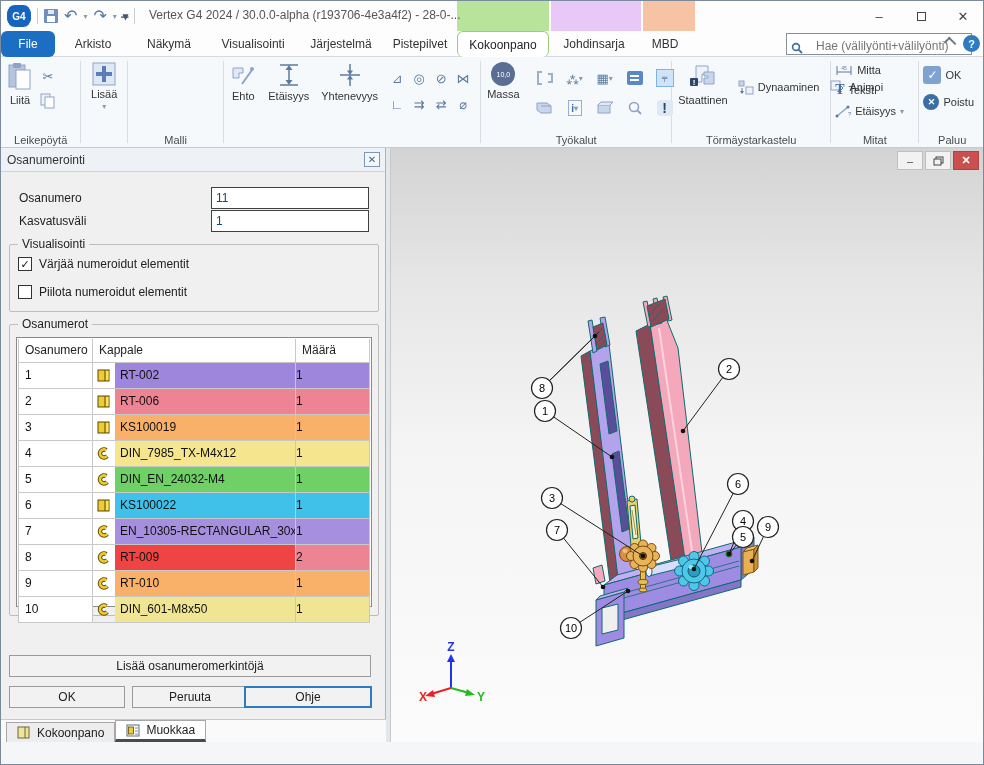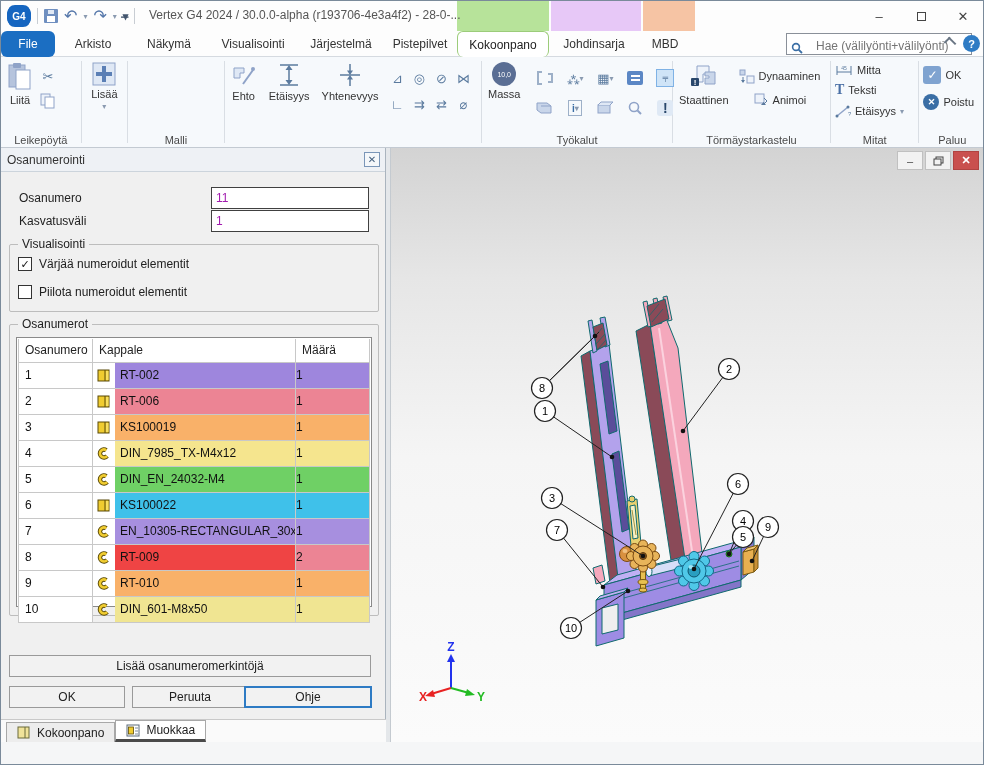--- a/index.html
+++ b/index.html
@@ -51,21 +51,21 @@
   .exitcirc{width:16px;height:16px;background:#3a6ea5;border-radius:50%;color:#fff;font-size:9px;font-weight:bold;display:flex;align-items:center;justify-content:center;}
   .eqicon{width:16px;height:14px;background:#5b87c5;border-radius:2px;display:flex;flex-direction:column;justify-content:center;gap:2px;align-items:center;}
   .eqicon i{display:block;width:9px;height:2px;background:#fff;}
   .warnic{color:#29476b;font-weight:bold;font-size:14px;background:#dfe9f5;border-radius:3px;width:16px;height:16px;display:flex;align-items:center;justify-content:center;}
 
   
   .dialog{position:absolute;left:0;top:147px;width:385px;height:571px;background:#f0f0f0;border-right:1px solid #aab4be;}
   .dtitle{position:absolute;left:0;top:0;width:100%;height:24px;background:#eef1f5;border-bottom:1px solid #ccd4dc;display:flex;align-items:center;padding:0 6px;font-size:12px;color:#333;}
   .dclose{position:absolute;right:5px;top:4px;width:16px;height:15px;border:1px solid #7a96b8;background:#f4f7fa;color:#44607e;font-size:10px;display:flex;align-items:center;justify-content:center;}
   .flabel{position:absolute;left:18px;font-size:12px;color:#222;}
-  .finput{position:absolute;left:210px;width:158px;height:22px;border:1px solid #404040;background:#fff;font-size:12px;padding:0 4px;color:#a21caf;}
+  .finput{position:absolute;left:210px;width:158px;height:22px;border:1px solid #404040;background:#fff;font-size:12px;padding:0 4px;color:#0c4a6e;}
   .groupbox{position:absolute;left:8px;width:370px;border:1px solid #bdbdbd;border-radius:2px;}
   .legend{position:absolute;top:-8px;left:8px;background:#f0f0f0;padding:0 4px;font-size:12px;color:#222;}
   .cbrow{position:absolute;left:8px;display:flex;align-items:center;gap:7px;font-size:12px;color:#222;}
   .cbox{width:14px;height:14px;border:1px solid #333;background:#fff;display:flex;align-items:center;justify-content:center;font-size:11px;color:#111;line-height:1;}
   .tblwrap{position:absolute;left:6px;top:12px;right:6px;bottom:8px;border:1px solid #8a8a8a;background:#fff;padding:1px;}
   .tbl{width:100%;border-collapse:collapse;table-layout:fixed;}
   .tbl th{font-weight:normal;text-align:left;font-size:12px;color:#222;border:1px solid #c8c8c8;border-top:0;height:23px;padding:0 6px;background:#fff;}
   .tbl td{font-size:12px;color:#111;border:1px solid #c8c8c8;height:25px;padding:0;}
   .tbl td.num{padding-left:6px;background:#fff;}
   .kapcell{display:flex;align-items:center;height:25px;}
@@ -273,21 +273,21 @@
       <div style="display:flex;gap:4px;">
         <div class="rbig">
           <svg width="34" height="30" viewBox="0 0 34 30">
             <path d="M10 4 h12 v8 h-6 v8 h-6 z" fill="#eef3fa" stroke="#8fa3c8"></path>
             <path d="M18 10 h10 v12 h-10 v-6 h4 v-2 h-4 z" fill="#c9d6ea" stroke="#8fa3c8"></path>
             <rect x="4" y="16" width="8" height="8" rx="1" fill="#29476b"></rect>
             <text x="8" y="23" font-size="8" fill="#fff" text-anchor="middle" font-weight="bold">!</text>
           </svg>
           <span>Staattinen</span>
         </div>
-        <div style="display:flex;flex-direction:column;gap:6px;padding-top:6px;align-items:center;">
+        <div style="display:flex;flex-direction:row;gap:6px;padding-top:6px;">
           <div class="rrow">
             <svg width="16" height="16" viewBox="0 0 16 16">
               <rect x="1" y="2" width="5" height="5" fill="#c9d6ea" stroke="#8fa3c8"></rect>
                 <rect x="8" y="8" width="7" height="7" fill="#eef3fa" stroke="#8fa3c8"></rect>
               <line x1="4" y1="9" x2="4" y2="14" stroke="#5a7a9e"></line>
                 <path d="M4 15 l-2 -3 h4 z" fill="#5a7a9e"></path>
             </svg>
             <span>Dynaaminen</span>
           </div>
           <div class="rrow">

